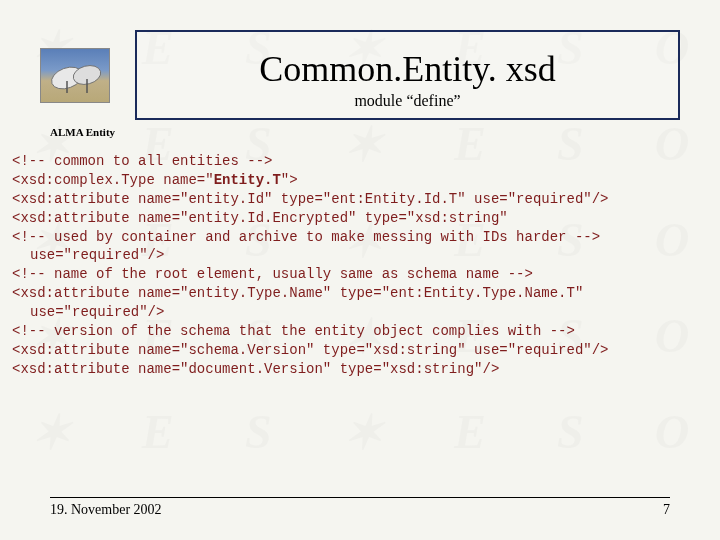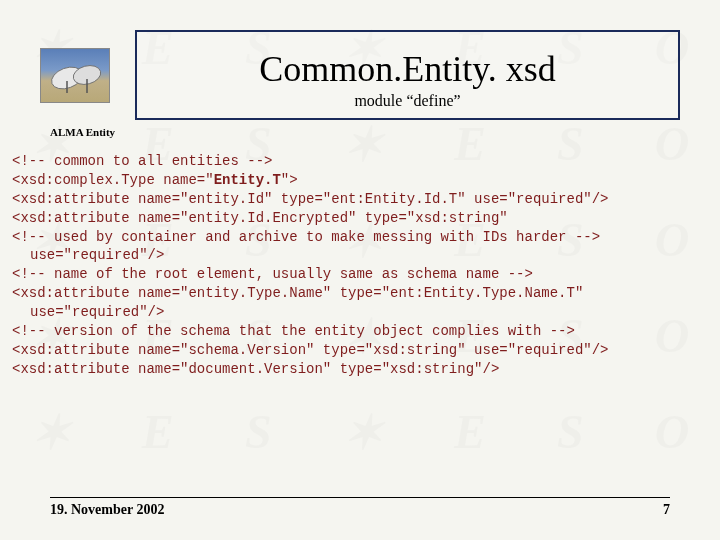--- a/index.html
+++ b/index.html
@@ -90,21 +90,20 @@
     position: absolute;
     bottom: 22px;
     left: 50px;
     right: 50px;
     border-top: 1.5px solid #000;
     display: flex;
     justify-content: space-between;
     font-size: 14px;
     font-family: "Times New Roman", serif;
     padding-top: 4px;
-    font-weight: bold;
   }
 </style>
 </head>
 <body>
 
 <div class="watermark">
   <div class="wm-row">
       <span>✶</span>
       <span>E</span>
       <span>S</span>

